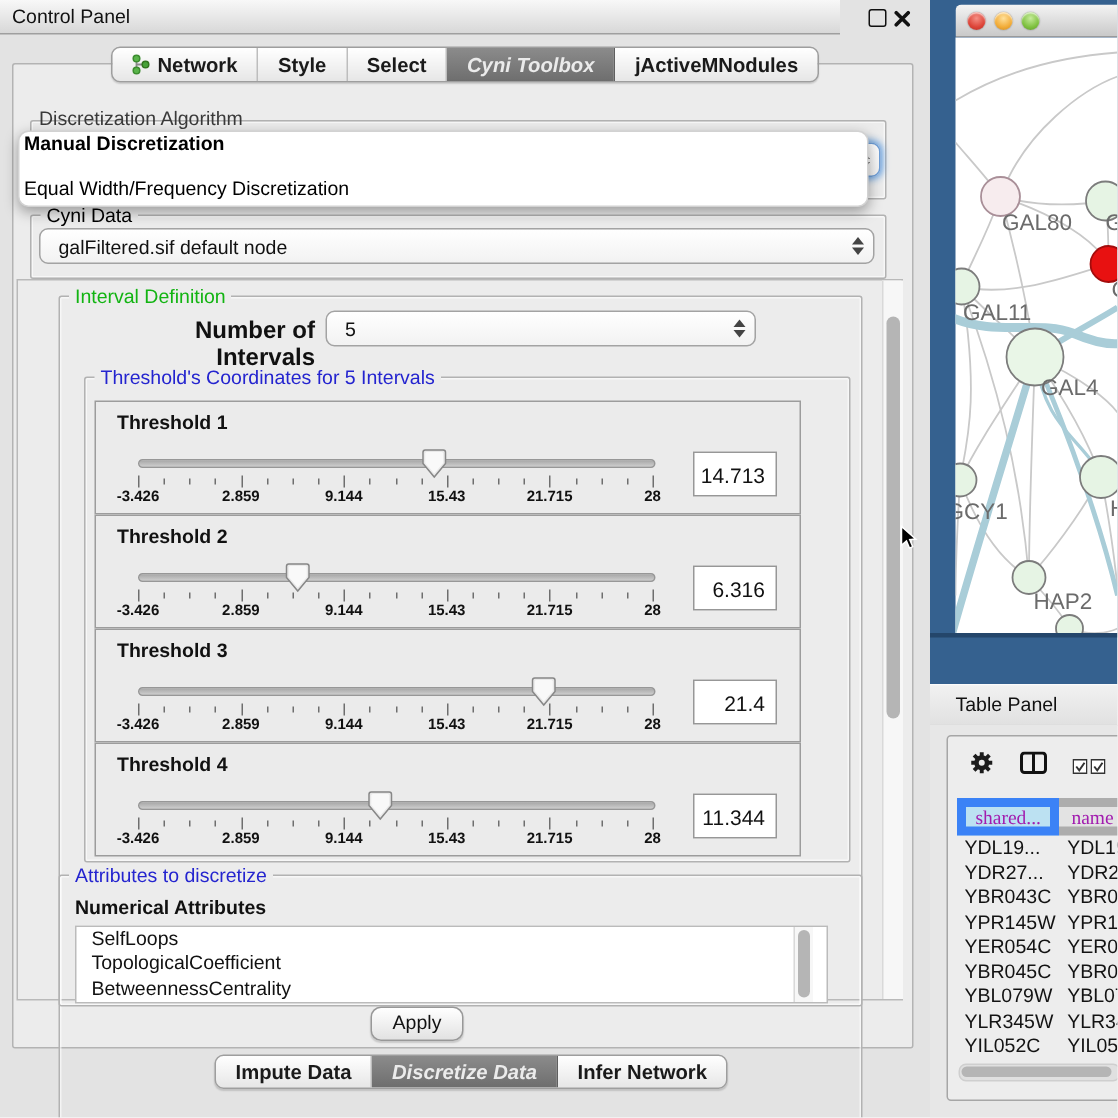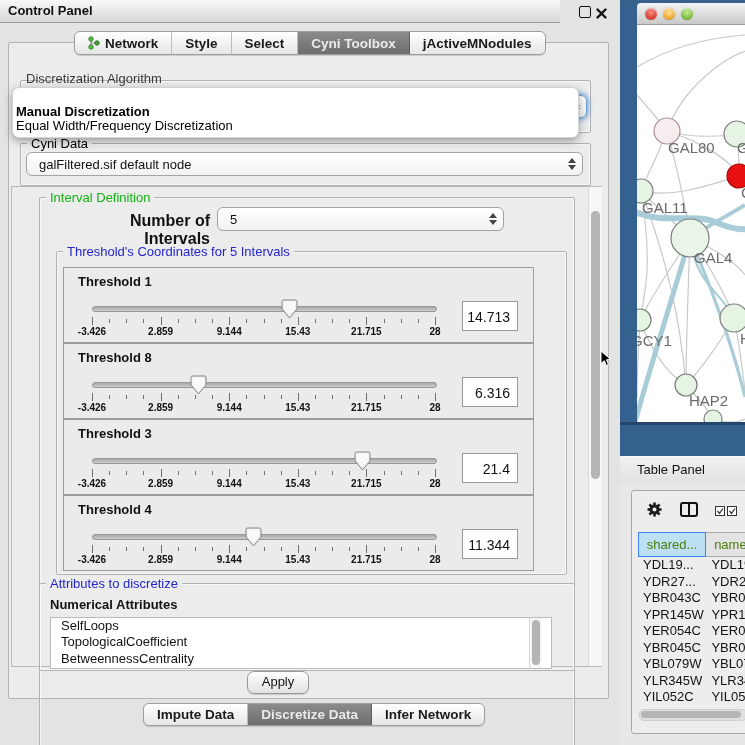--- a/index.html
+++ b/index.html
@@ -3,32 +3,32 @@
 <meta charset="utf-8">
 <style>
   html,body{margin:0;padding:0;}
   body{font-family:"Liberation Sans","DejaVu Sans",sans-serif;}
   #stage{position:relative;width:745px;height:745px;background:#e3e3e3;overflow:hidden;
          -webkit-font-smoothing:antialiased;}
   .abs{position:absolute;}
 
   
   #cp-titlebar{left:0;top:0;width:560px;height:22px;
-    background:linear-gradient(180deg,#f8f8f8,#d8d8d8);border-bottom:1px solid #9f9f9f;font-weight:bold;}
+    background:linear-gradient(180deg,#f8f8f8,#d8d8d8);border-bottom:1px solid #9f9f9f;}
   #cp-title{left:8px;top:3px;font-size:13px;color:#111;}
   #float-btn{left:579px;top:6px;width:10px;height:10px;border:1.6px solid #111;border-radius:2px;background:transparent;}
   #close-btn{left:596px;top:5px;}
 
   
   .seg{display:flex;border:1px solid #9e9e9e;border-radius:6px;overflow:hidden;
        background:linear-gradient(180deg,#ffffff,#e6e6e6);box-shadow:0 1px 1px rgba(0,0,0,.15);}
   .seg-item{display:flex;align-items:center;gap:5px;padding:0 13px;font-size:13.5px;font-weight:bold;
        color:#1a1a1a;border-right:1px solid #bdbdbd;height:100%;box-sizing:border-box;}
   .seg-item:last-child{border-right:none;}
-  .seg-item.sel{background:linear-gradient(180deg,#8b8b8b,#6e6e6e);color:#ebebeb;border-right-color:#5f5f5f;}
+  .seg-item.sel{background:linear-gradient(180deg,#8b8b8b,#6e6e6e);color:#ebebeb;border-right-color:#5f5f5f;font-style:italic;}
   #top-tabs{left:74px;top:31px;height:22px;}
   #bottom-tabs{left:143px;top:703px;height:21px;}
 
   
   #content-box{left:8px;top:42px;width:599px;height:655px;background:#ececec;
     border:1px solid #b3b3b3;border-radius:2px;}
 
   .grp{position:absolute;border:1px solid #b2b2b2;border-radius:2px;box-shadow:inset 0 0 0 1px rgba(255,255,255,.6);}
   .grp-label{position:absolute;top:-8px;left:6px;background:#ececec;padding:0 4px;font-size:13px;white-space:nowrap;}
   .green{color:#12b412;}  .blue{color:#2424cf;}
@@ -94,21 +94,21 @@
 
   
   #tp-header{left:620px;top:456px;width:125px;height:26px;background:linear-gradient(180deg,#f1f1f1,#e1e1e1);
      border-top:1px solid #fbfbfb;border-bottom:1px solid #c6c6c6;}
   #tp-title{left:17px;top:5px;font-size:13px;color:#111;}
   #tp-body{left:620px;top:483px;width:125px;height:262px;background:#e7e7e7;}
   #tp-card{left:11px;top:7px;width:130px;height:242px;background:#ededed;border:1px solid #a6a6a6;border-radius:3px;}
   #tp-toolbar{left:0;top:0;width:130px;height:40px;display:flex;align-items:center;gap:17px;padding-left:14px;box-sizing:border-box;}
   #gene-table{left:6px;top:41px;width:124px;height:181px;overflow:hidden;}
   .th-row{display:flex;height:25px;}
-  .th-cell{box-sizing:border-box;border:1px solid #3b82f6;font-size:13px;color:#4d7c0f;display:flex;align-items:center;justify-content:center;}
+  .th-cell{box-sizing:border-box;border:6px solid #3b82f6;font-size:13px;color:#a21caf;display:flex;align-items:center;justify-content:center;font-family:Liberation Serif, serif;}
   .th-cell.c1{width:74px;background:#bce1f2;}
   .th-cell.c2{width:60px;background:#e3e3e3;border-left:none;justify-content:flex-start;padding-left:8px;border-color:#adadad;}
   .tb-row{display:flex;height:16.5px;font-size:13px;color:#131313;}
   .tb-cell{box-sizing:border-box;white-space:nowrap;overflow:hidden;}
   .tb-cell.c1{width:74px;padding-left:5px;}
   .tb-cell.c2{width:60px;padding-left:5px;}
   #tp-hscroll{left:7px;top:218px;width:106px;height:10px;background:#e0e0e0;border-radius:5px;border:1px solid #cfcfcf;}
   #tp-hthumb{left:1px;top:1px;width:100px;height:7px;}
 
   
@@ -158,21 +158,21 @@
   <div class="abs grp" style="left:20px;top:80px;width:569px;height:51px;z-index:0;"></div>
   <div id="algo-combo" class="abs combo" style="z-index:2;">
     <span class="val"></span>
       <span class="spin">
         <i class="up"></i>
         <i class="dn"></i>
       </span>
   </div>
 
   <div id="algo-popup" class="abs">
-    <div class="popup-opt bold" style="top:16px;">Manual Discretization</div>
+    <div class="popup-opt bold" style="top:0;">Manual Discretization</div>
     <div class="popup-opt" style="top:30px;">Equal Width/Frequency Discretization</div>
   </div>
 
   <div class="abs grp" style="left:20px;top:143px;width:569px;height:41px;">
     <div class="grp-label">Cyni Data</div>
   </div>
   <div class="abs combo" style="left:26px;top:152px;width:557px;height:24px;">
     <span class="val">galFiltered.sif default node</span>
     <span class="spin">
         <i class="up"></i>
@@ -231,21 +231,21 @@
               </div>
     <div class="thumb" style="left: 217.479px;">
   <svg width="17" height="20" viewBox="0 0 17 20">
     <path d="M2.5 1 h12 a1.5 1.5 0 0 1 1.5 1.5 v7.5 L8.5 19 L1 10 V2.5 A1.5 1.5 0 0 1 2.5 1 Z" fill="#e9e9e9" stroke="#878787"></path>
     <path d="M3.5 2.3 h10 a1 1 0 0 1 1 1 v6.4 L8.5 16.6 L2.5 9.7 V3.3 a1 1 0 0 1 1 -1 Z" fill="#fcfcfc" opacity="0.85"></path>
   </svg>
 </div>
     <div class="thr-value">14.713</div>
   </div>
             <div class="thr-panel" style="top: 91px;">
-    <div class="thr-label">Threshold 8</div>
+    <div class="thr-label">Threshold 2</div>
     <div class="track"></div>
     <div class="ticks">
                 <div class="tick major" style="left: 28px;"></div>
                 <div class="tick minor" style="left: 45.15px;"></div>
                 <div class="tick minor" style="left: 62.3px;"></div>
                 <div class="tick minor" style="left: 79.45px;"></div>
                 <div class="tick major" style="left: 96.6px;"></div>
                 <div class="tick minor" style="left: 113.75px;"></div>
                 <div class="tick minor" style="left: 130.9px;"></div>
                 <div class="tick minor" style="left: 148.05px;"></div>

